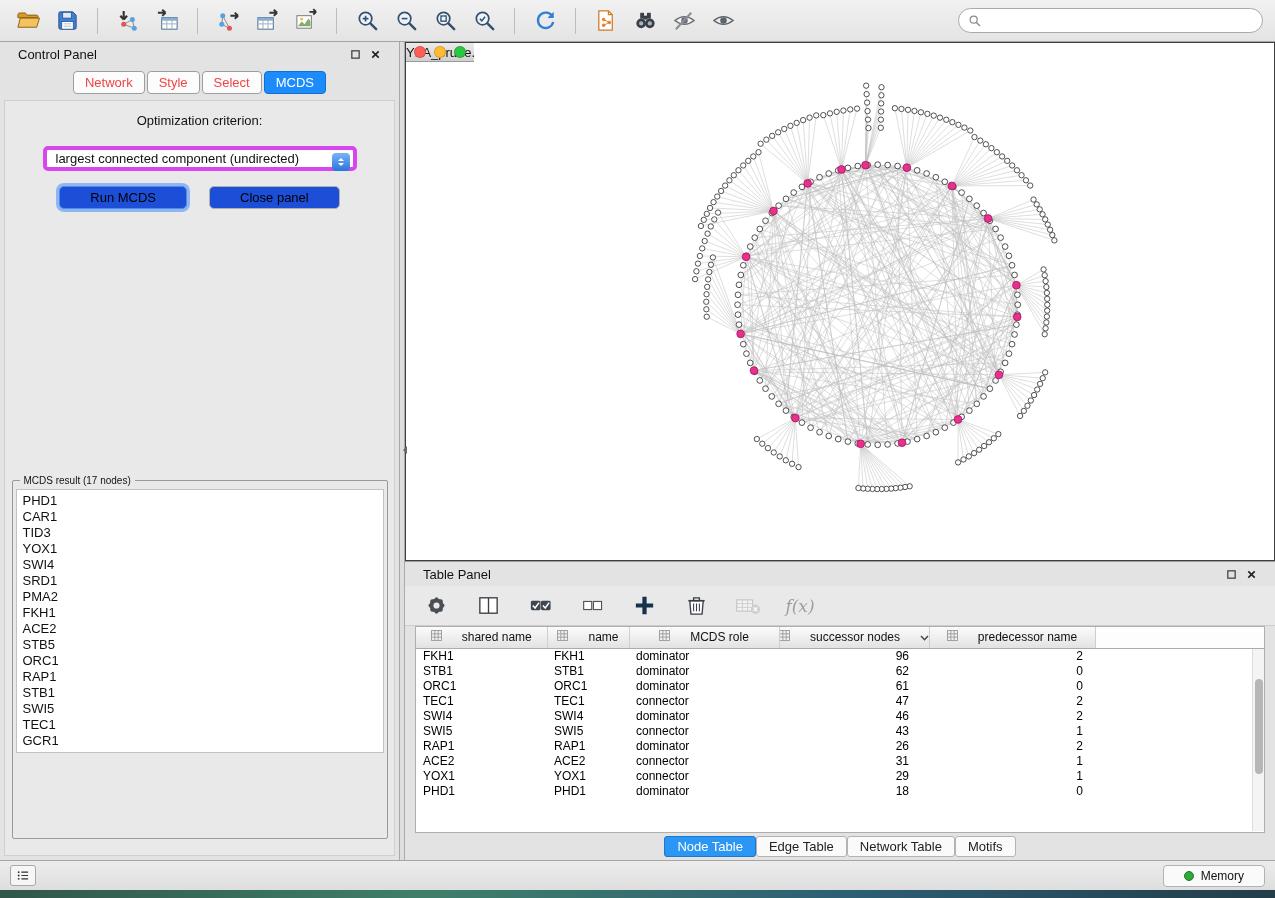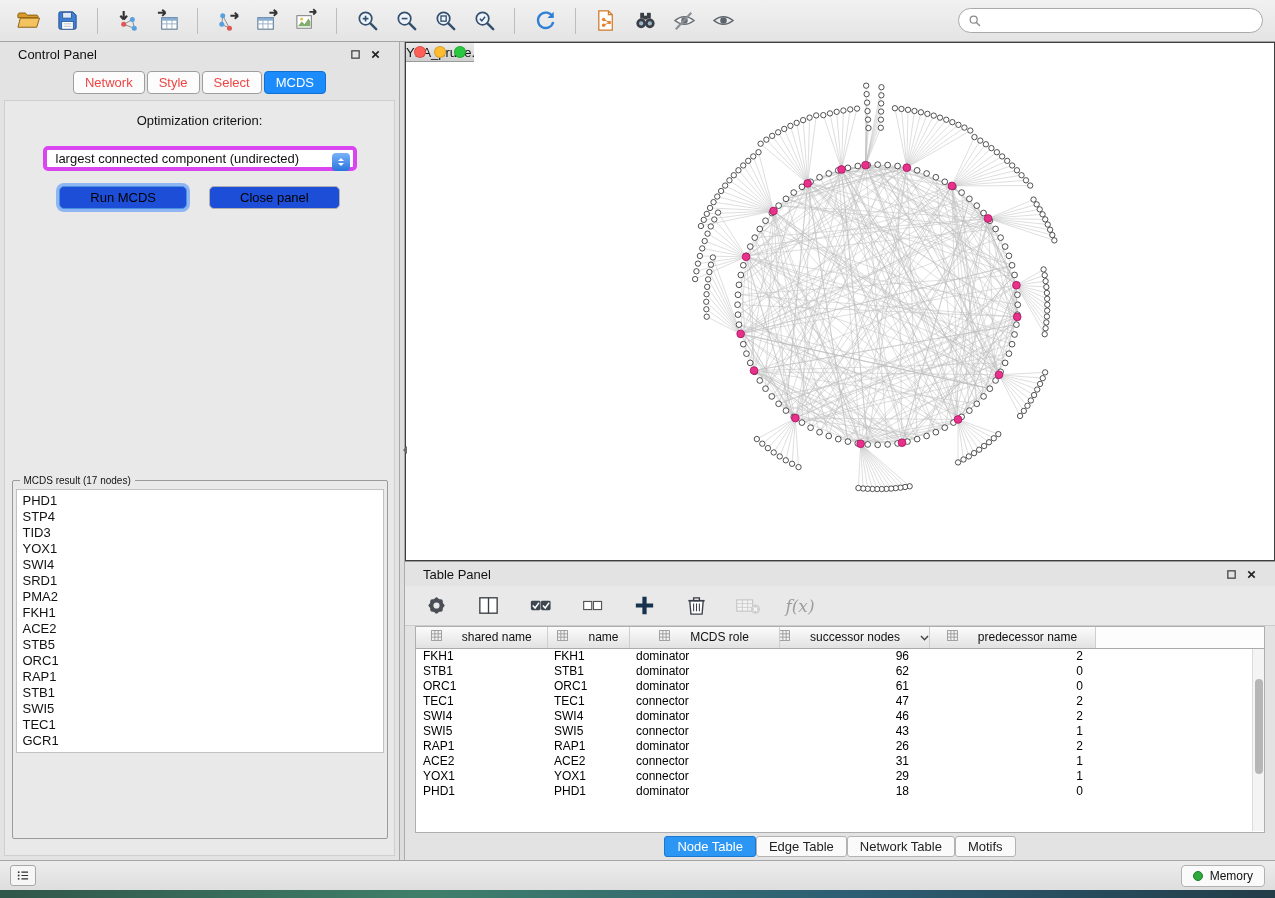--- a/index.html
+++ b/index.html
@@ -78,21 +78,21 @@
   .vscroll{position:absolute;top:22px;right:0;bottom:1px;width:12px;background:#f4f4f4;border-left:1px solid #dcdcdc}
   .vthumb{position:absolute;top:30px;left:1.5px;width:8px;height:95px;background:#b6b6b6;border-radius:4px}
   .tp-tabs{height:27px;display:flex;justify-content:center;align-items:center;gap:0;flex:0 0 auto}
   .tp-tab{font-size:13px;padding:2px 12px;border:1px solid #b3b3b3;background:#fafafa;border-radius:3px;color:#222}
   .tp-tab.active{background:#2b96f3;color:#fff;border-color:#1a78cf}
 
   
   .statusbar{height:30px;background:linear-gradient(#ececec,#dedede);border-top:1px solid #a5a5a5;display:flex;align-items:center;padding:0 10px;flex:0 0 auto}
   .status-left{width:26px;height:21px;border:1px solid #a8a8a8;border-radius:3px;background:#f6f6f6;display:flex;align-items:center;justify-content:center}
   .memory-btn{margin-left:auto;display:flex;align-items:center;gap:7px;background:#fafafa;border:1px solid #b2b2b2;border-radius:4px;
-              padding:2px 11px;font-size:12px;height:22px}
+              padding:2px 20px;font-size:12px;height:22px}
   .memory-dot{width:10px;height:10px;border-radius:50%;background:#2fa83c;border:1px solid #1d7d28}
   .desktop-strip{height:8px;background:linear-gradient(90deg,#31564a,#3f7f6a,#2d5e74,#233d49);flex:0 0 auto}
 </style>
 </head>
 <body>
 
 <div id="app">
 
   <div class="toolbar">
     <div class="tgroups">
@@ -266,21 +266,21 @@
           <span class="stepper"></span>
         </div>
         <div class="btn-row">
           <button class="btn focused">Run MCDS</button>
           <button class="btn">Close panel</button>
         </div>
         <fieldset class="mcds">
           <legend>MCDS result (17 nodes)</legend>
           <div class="mcds-list">
               <div class="mcds-item">PHD1</div>
-              <div class="mcds-item">STP4</div>
+              <div class="mcds-item">CAR1</div>
               <div class="mcds-item">TID3</div>
               <div class="mcds-item">YOX1</div>
               <div class="mcds-item">SWI4</div>
               <div class="mcds-item">SRD1</div>
               <div class="mcds-item">PMA2</div>
               <div class="mcds-item">FKH1</div>
               <div class="mcds-item">ACE2</div>
               <div class="mcds-item">STB5</div>
               <div class="mcds-item">ORC1</div>
               <div class="mcds-item">RAP1</div>

